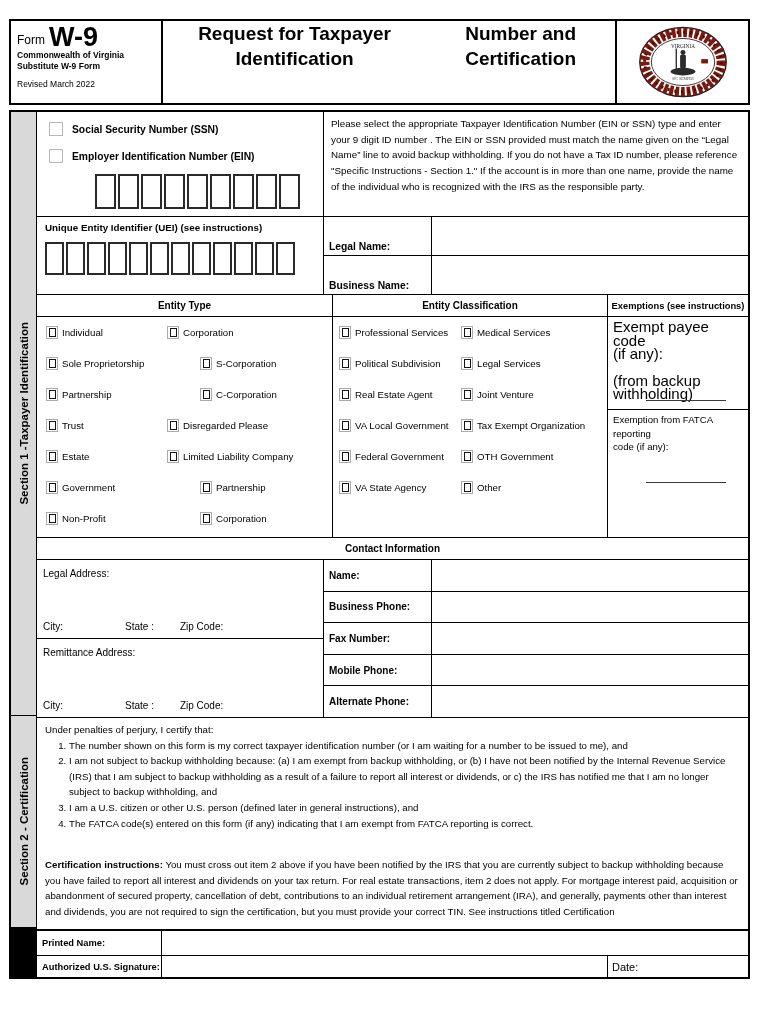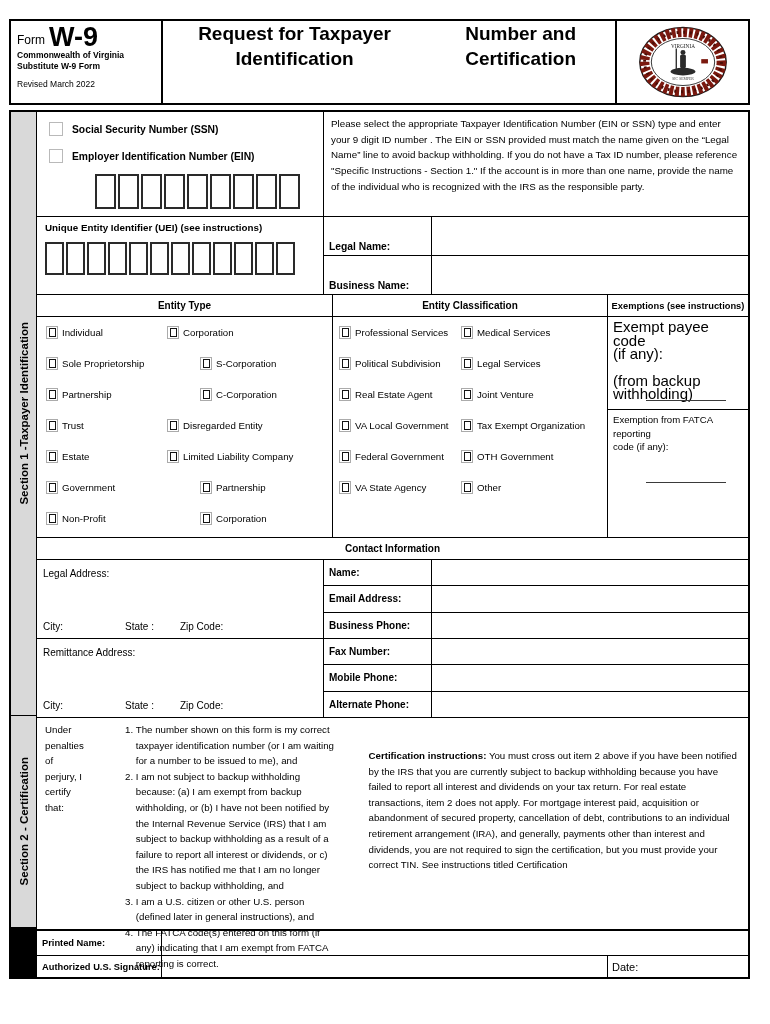--- a/index.html
+++ b/index.html
@@ -103,22 +103,22 @@
   .csz .s { margin-left:62px; }
   .csz .z { margin-left:26px; }
   .phone-col { flex:1; display:flex; flex-direction:column; }
   .p-row { flex:1; display:flex; border-bottom:1.5px solid #000;font-weight:bold; }
   .p-row:last-child { border-bottom:none; }
   .p-label { width:108px; flex:none; border-right:1.5px solid #000;
              display:flex; align-items:center; padding-left:5px; font-size:10px; }
   .p-input { flex:1; }
 
   
-  .rowF { height:213px; border-bottom:2px solid #000; flex-direction:row;
-          padding:4px 8px 12px 8px; font-size:9.7px; line-height:15.6px;gap:28px; }
+  .rowF { height:213px; border-bottom:2px solid #000; flex-direction:column;
+          padding:4px 8px 12px 8px; font-size:9.7px; line-height:15.6px; }
   .cert-list { list-style:decimal; padding-left:24px; }
   .cert-instr { margin-top:26px; }
   .cert-instr b { font-weight:bold; }
 
   
   .rowG1 { height:25px; border-bottom:1.5px solid #000; }
   .rowG2 { flex:1; }
   .sig-label { width:125px; flex:none; border-right:1.5px solid #000;
                display:flex; align-items:center; padding-left:5px;
                font-weight:bold; font-size:9.3px; }
@@ -262,21 +262,21 @@
               <span>C-Corporation</span>
             </span>
           </div>
         <div class="chk-row">
             <span class="chk-item et-c1">
               <span class="cb"></span>
               <span>Trust</span>
             </span>
             <span class="chk-item et-c2">
               <span class="cb"></span>
-              <span>Disregarded Entity</span>
+              <span>Disregarded Please</span>
             </span>
           </div>
         <div class="chk-row">
             <span class="chk-item et-c1">
               <span class="cb"></span>
               <span>Estate</span>
             </span>
             <span class="chk-item et-c2">
               <span class="cb"></span>
               <span>Limited Liability Company</span>
@@ -402,24 +402,20 @@
           <span class="csz">
             <span class="c">City:</span>
             <span class="s">State :</span>
             <span class="z">Zip Code:</span>
           </span>
         </div>
       </div>
       <div class="phone-col">
         <div class="p-row">
             <div class="p-label">Name:</div>
-            <div class="p-input"></div>
-          </div>
-        <div class="p-row">
-            <div class="p-label">Email Address:</div>
             <div class="p-input"></div>
           </div>
         <div class="p-row">
             <div class="p-label">Business Phone:</div>
             <div class="p-input"></div>
           </div>
         <div class="p-row">
             <div class="p-label">Fax Number:</div>
             <div class="p-input"></div>
           </div>

